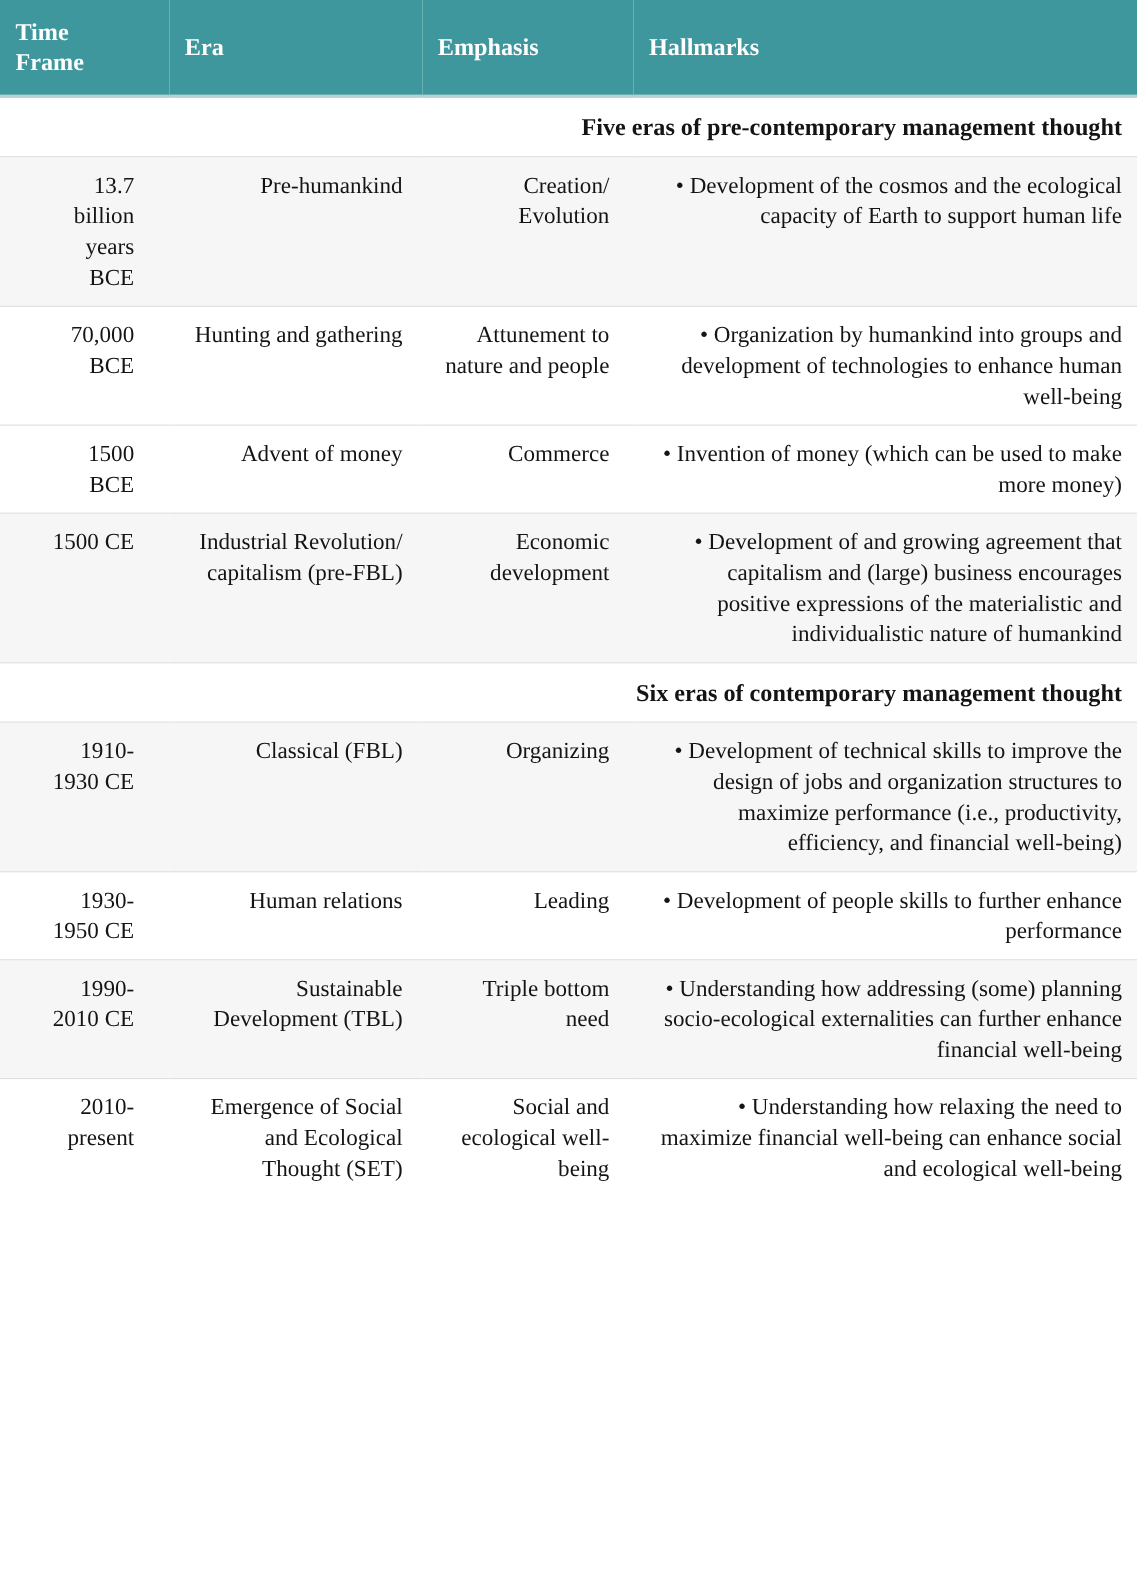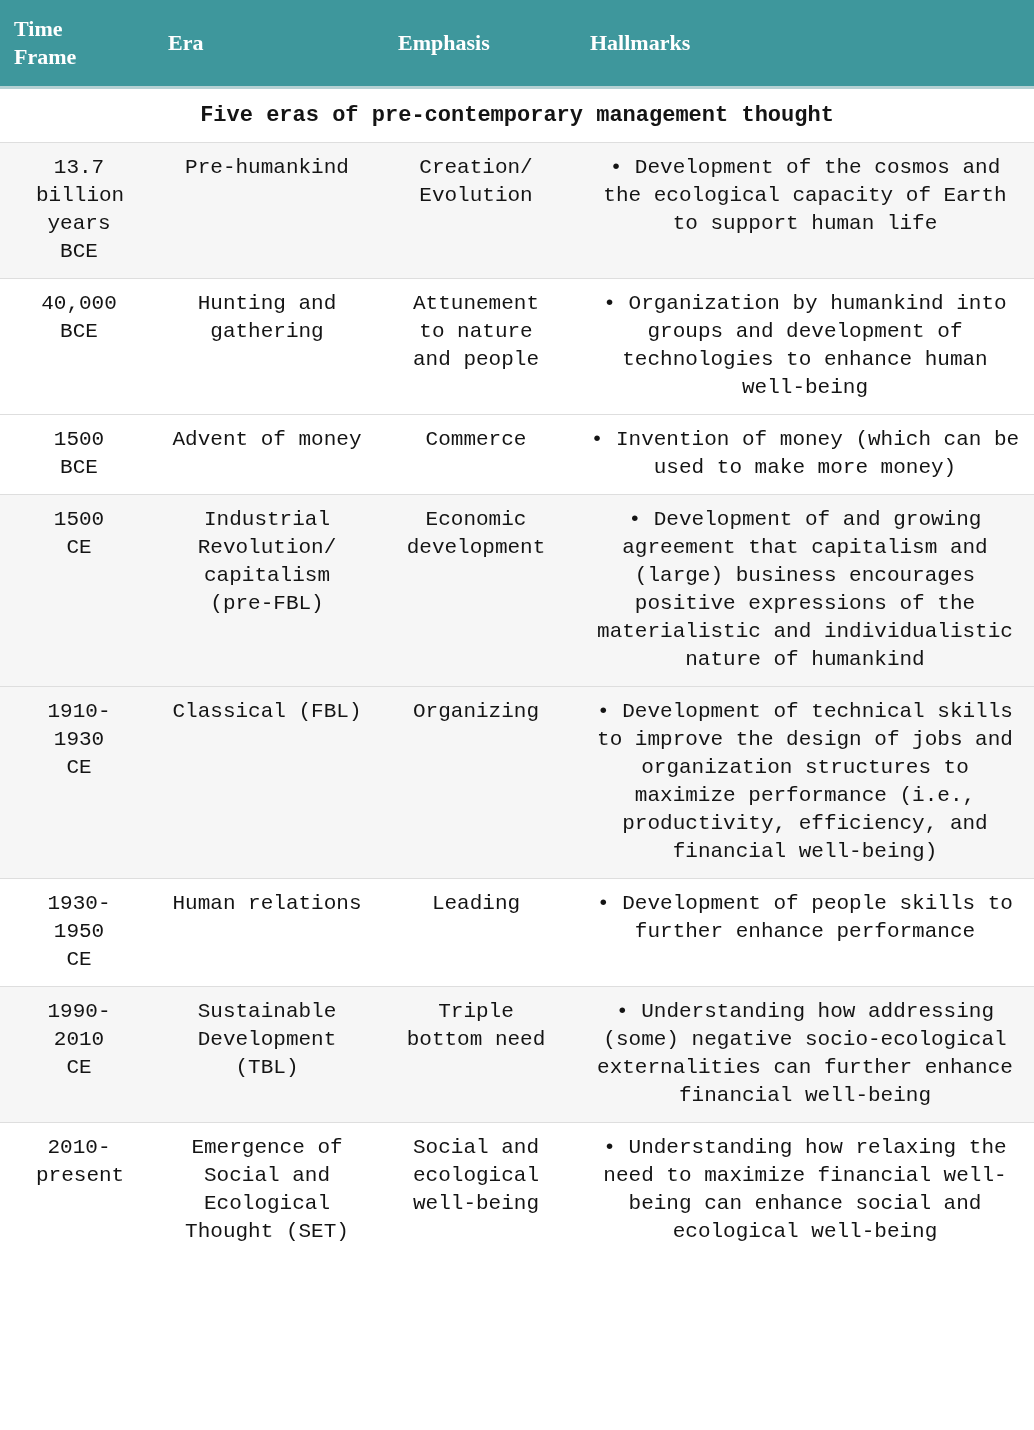--- a/index.html
+++ b/index.html
@@ -37,23 +37,22 @@
     vertical-align:middle;
     padding:15px 10px 15px 14px;
     border-bottom:3px solid var(--header-border);
   }
   thead th[data-name="column-header-time-frame"]{padding-right:44px;margin-top:21px;}
 
   td{
     font-size:21px;
     line-height:28px;
     vertical-align:top;
-    text-align:center;
+    text-align:right;
     padding:11px 14px 12px 14px;
-    font-family:Liberation Mono, monospace;
   }
   tr{border-top:1px solid var(--row-border);}
   thead tr{border-top:none;}
   tbody tr.section-row{background:var(--row-white-bg);border-top:1px solid var(--row-border);}
   tbody tr.section-row:first-child{border-top:none;}
   tbody tr.stripe{background:var(--row-stripe-bg);}
   tbody tr.plain{background:var(--row-white-bg);}
 
   td.section-title{
     font-size:22px;
@@ -89,56 +88,59 @@
       <td class="section-title" colspan="4" data-name="section-title">Five eras of pre-contemporary management thought</td>
     </tr>
 
     <tr class="stripe" data-name="table-row">
       <td class="cell-time" data-name="cell-time-frame">13.7 billion years BCE</td>
       <td class="cell-era" data-name="cell-era">Pre-humankind</td>
       <td class="cell-emph" data-name="cell-emphasis">Creation/ Evolution</td>
       <td class="cell-hall" data-name="cell-hallmarks">• Development of the cosmos and the ecological capacity of Earth to support human life</td>
     </tr>
     <tr class="plain" data-name="table-row">
-      <td class="cell-time" data-name="cell-time-frame">40,000 BCE</td>
+      <td class="cell-time" data-name="cell-time-frame">70,000 BCE</td>
       <td class="cell-era" data-name="cell-era">Hunting and gathering</td>
       <td class="cell-emph" data-name="cell-emphasis">Attunement to nature and people</td>
       <td class="cell-hall" data-name="cell-hallmarks">• Organization by humankind into groups and development of technologies to enhance human well-being</td>
     </tr>
     <tr class="plain" data-name="table-row">
       <td class="cell-time" data-name="cell-time-frame">1500 BCE</td>
       <td class="cell-era" data-name="cell-era">Advent of money</td>
       <td class="cell-emph" data-name="cell-emphasis">Commerce</td>
       <td class="cell-hall" data-name="cell-hallmarks">• Invention of money (which can be used to make more money)</td>
     </tr>
     <tr class="stripe" data-name="table-row">
       <td class="cell-time" data-name="cell-time-frame">1500 CE</td>
       <td class="cell-era" data-name="cell-era">Industrial Revolution/ capitalism (pre-FBL)</td>
       <td class="cell-emph" data-name="cell-emphasis">Economic development</td>
       <td class="cell-hall" data-name="cell-hallmarks">• Development of and growing agreement that capitalism and (large) business encourages positive expressions of the materialistic and individualistic nature of humankind</td>
     </tr>
 
+    <tr class="section-row" data-name="section-header-contemporary">
+      <td class="section-title" colspan="4" data-name="section-title">Six eras of contemporary management thought</td>
+    </tr>
 
     <tr class="stripe" data-name="table-row">
       <td class="cell-time" data-name="cell-time-frame">1910-1930 CE</td>
       <td class="cell-era" data-name="cell-era">Classical (FBL)</td>
       <td class="cell-emph" data-name="cell-emphasis">Organizing</td>
       <td class="cell-hall" data-name="cell-hallmarks">• Development of technical skills to improve the design of jobs and organization structures to maximize performance (i.e., productivity, efficiency, and financial well-being)</td>
     </tr>
     <tr class="plain" data-name="table-row">
       <td class="cell-time" data-name="cell-time-frame">1930-1950 CE</td>
       <td class="cell-era" data-name="cell-era">Human relations</td>
       <td class="cell-emph" data-name="cell-emphasis">Leading</td>
       <td class="cell-hall" data-name="cell-hallmarks">• Development of people skills to further enhance performance</td>
     </tr>
     <tr class="stripe" data-name="table-row">
       <td class="cell-time" data-name="cell-time-frame">1990-2010 CE</td>
       <td class="cell-era" data-name="cell-era">Sustainable Development (TBL)</td>
       <td class="cell-emph" data-name="cell-emphasis">Triple bottom need</td>
-      <td class="cell-hall" data-name="cell-hallmarks">• Understanding how addressing (some) negative socio-ecological externalities can further enhance financial well-being</td>
+      <td class="cell-hall" data-name="cell-hallmarks">• Understanding how addressing (some) planning socio-ecological externalities can further enhance financial well-being</td>
     </tr>
     <tr class="plain" data-name="table-row">
       <td class="cell-time" data-name="cell-time-frame">2010-present</td>
       <td class="cell-era" data-name="cell-era">Emergence of Social and Ecological Thought (SET)</td>
       <td class="cell-emph" data-name="cell-emphasis">Social and ecological well-being</td>
       <td class="cell-hall" data-name="cell-hallmarks">• Understanding how relaxing the need to maximize financial well-being can enhance social and ecological well-being</td>
     </tr>
   </tbody>
 </table>
 

